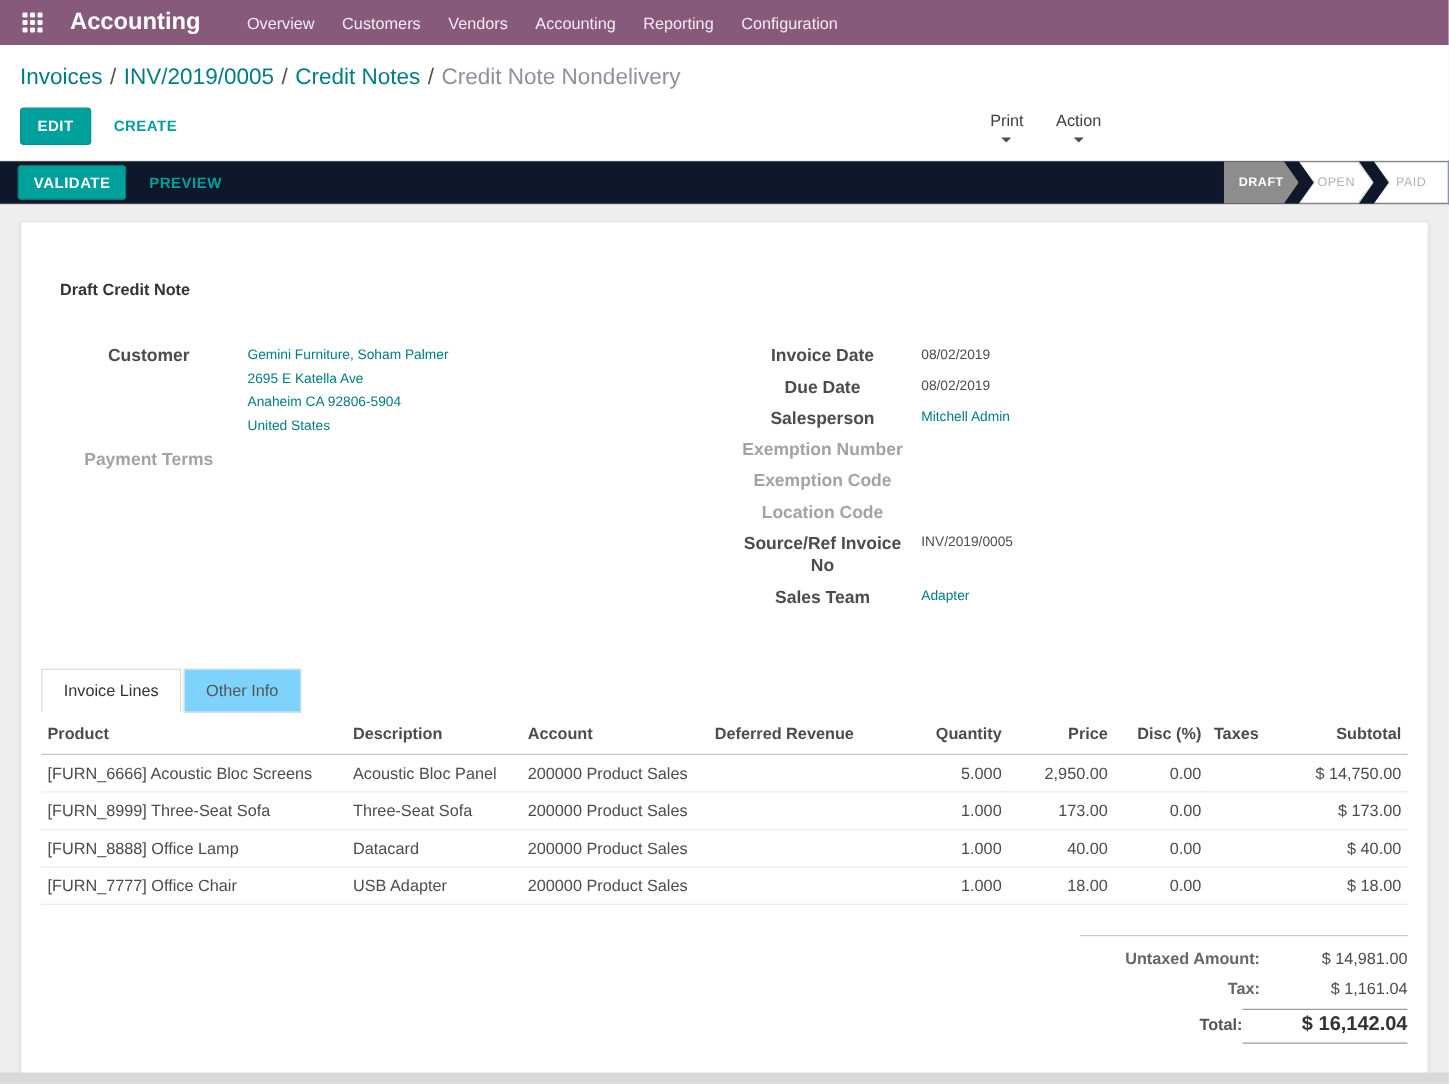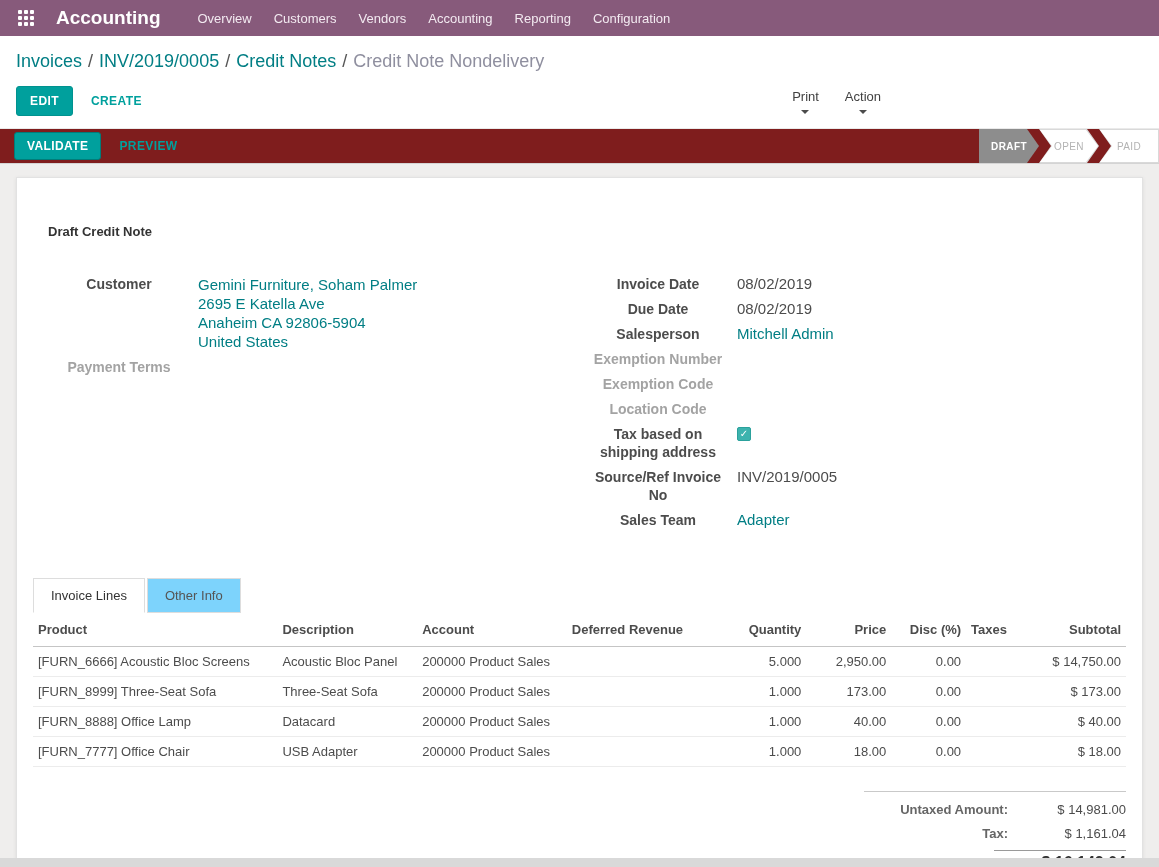--- a/index.html
+++ b/index.html
@@ -21,21 +21,21 @@
   .breadcrumb .sep { color:#555; margin:0 6px; }
   .breadcrumb .current { color:#8f8f9f; }
   .cp-buttons { margin-top:13px; display:flex; align-items:center; }
   .btn-primary { background:#00A09D; border:1px solid #00928f; color:#fff; font-family:inherit; font-size:12px; font-weight:bold; letter-spacing:.4px; padding:7px 13px; border-radius:3px; cursor:pointer; }
   .btn-flat { background:none; border:1px solid transparent; color:#00A09D; font-family:inherit; font-size:12px; font-weight:bold; letter-spacing:.4px; padding:7px 11px; margin-left:6px; border-radius:3px; cursor:pointer; }
   .cp-right { margin-left:auto; margin-right:262px; display:flex; gap:26px; }
   .dd-btn { background:none; border:none; font-family:inherit; font-size:13px; color:#404040; display:flex; align-items:center; gap:6px; cursor:pointer;flex-direction:column; }
   .caret { width:0; height:0; border-left:4px solid transparent; border-right:4px solid transparent; border-top:4px solid #4c4c4c; }
 
   
-  .statusbar { background:#7f1d1d; border-top:1px solid #eaeaea; border-bottom:1px solid #d4d4d4; height:36px; display:flex; align-items:center; padding-left:14px; }
+  .statusbar { background:#0f172a; border-top:1px solid #eaeaea; border-bottom:1px solid #d4d4d4; height:36px; display:flex; align-items:center; padding-left:14px; }
   .btn-validate { background:#00A09D; border:1px solid #007d7a; color:#fff; font-family:inherit; font-size:12px; font-weight:bold; letter-spacing:.4px; padding:6px 12px; border-radius:3px; cursor:pointer; }
   .steps { margin-left:auto; display:flex; height:100%; }
   .step { position:relative; width:60px; height:100%; display:flex; align-items:center; justify-content:center; cursor:pointer; }
   .step .shape, .step .shape-inner { position:absolute; clip-path:polygon(0 0,calc(100% - 12px) 0,100% 50%,calc(100% - 12px) 100%,0 100%,12px 50%); }
   .step.first .shape, .step.first .shape-inner { clip-path:polygon(0 0,calc(100% - 12px) 0,100% 50%,calc(100% - 12px) 100%,0 100%); }
   .step.last .shape, .step.last .shape-inner { clip-path:polygon(0 0,100% 0,100% 100%,0 100%,12px 50%); }
   .step .shape { inset:0; background:#d9d9d9; }
   .step .shape-inner { inset:1px; background:#fff; }
   .step .lbl { position:relative; z-index:1; font-size:10px; letter-spacing:.4px; color:#b3b3b3; }
   .step.active .shape { background:#8d8d8d; }
@@ -44,21 +44,21 @@
   
   .content { padding:13px 16px 0 16px; }
   .sheet { background:#fff; border:1px solid #e2e2e2; box-shadow:0 1px 4px rgba(0,0,0,.08); min-height:678px; padding:46px 16px 16px 16px; }
   .doc-title { font-size:13px; font-weight:bold; color:#333; margin-bottom:36px; margin-left:15px; }
 
   .fields { display:flex; margin-left:15px; }
   .col { width:50%; }
   .frow { display:flex; align-items:flex-start; margin-bottom:7px; min-height:18px; }
   .flabel { width:150px; flex:0 0 150px; font-size:14px; font-weight:bold; color:#4c4c4c; line-height:18px; padding-right:8px;text-align:center; }
   .flabel.muted { color:#a3a3a3; }
-  .fvalue { font-size:15px; color:#4c4c4c; line-height:18px; }
+  .fvalue { font-size:11px; color:#4c4c4c; line-height:18px; }
   .fvalue a, a.tlink { color:#017E84; text-decoration:none; cursor:pointer; }
   .addr div { line-height:19px; }
   .left-gap { margin-top:0; }
   .checkbox { width:14px; height:14px; background:#3db3ae; border:1px solid #2ba19c; border-radius:2px; color:#fff; font-size:10px; line-height:12px; text-align:center; cursor:pointer; margin-top:2px; }
 
   
   .tabs { display:flex; margin-top:42px; align-items:flex-end; }
   .tab { font-size:13px; padding:9px 17px; border:1px solid #ddd; cursor:pointer; background:#fff; color:#555; }
   .tab.active { border-bottom:1px solid #fff; color:#333; position:relative; z-index:1; }
   .tab.inactive { background:#7dd3fc; margin-left:2px; }
@@ -187,26 +187,20 @@
           <div class="flabel muted">Exemption Number</div>
           <div class="fvalue"></div>
         </div>
         <div class="frow">
           <div class="flabel muted">Exemption Code</div>
           <div class="fvalue"></div>
         </div>
         <div class="frow">
           <div class="flabel muted">Location Code</div>
           <div class="fvalue"></div>
-        </div>
-        <div class="frow">
-          <div class="flabel">Tax based on shipping address</div>
-          <div class="checkbox">
-            <span>✓</span>
-          </div>
         </div>
         <div class="frow">
           <div class="flabel">Source/Ref Invoice No</div>
           <div class="fvalue">INV/2019/0005</div>
         </div>
         <div class="frow">
           <div class="flabel">Sales Team</div>
           <div class="fvalue"><a class="tlink">Adapter</a></div>
         </div>
       </div>

